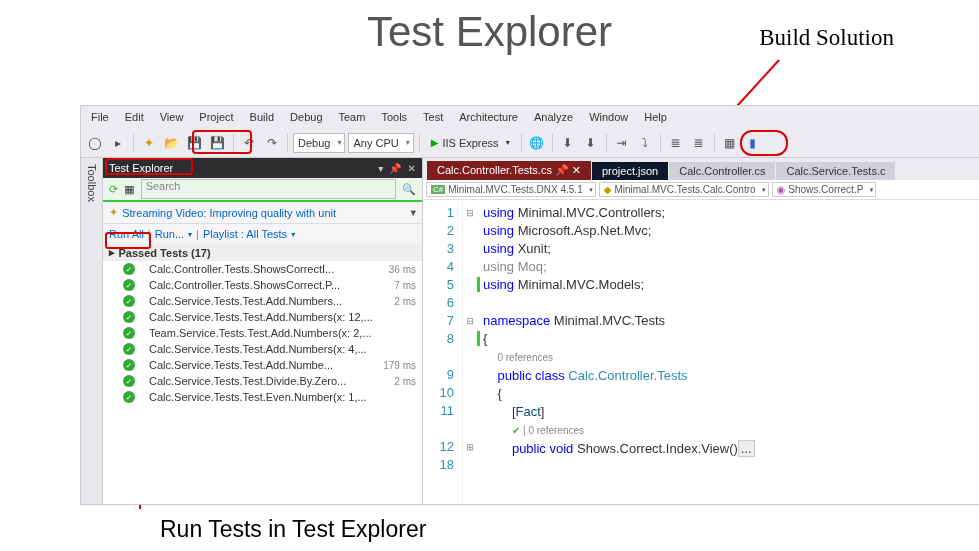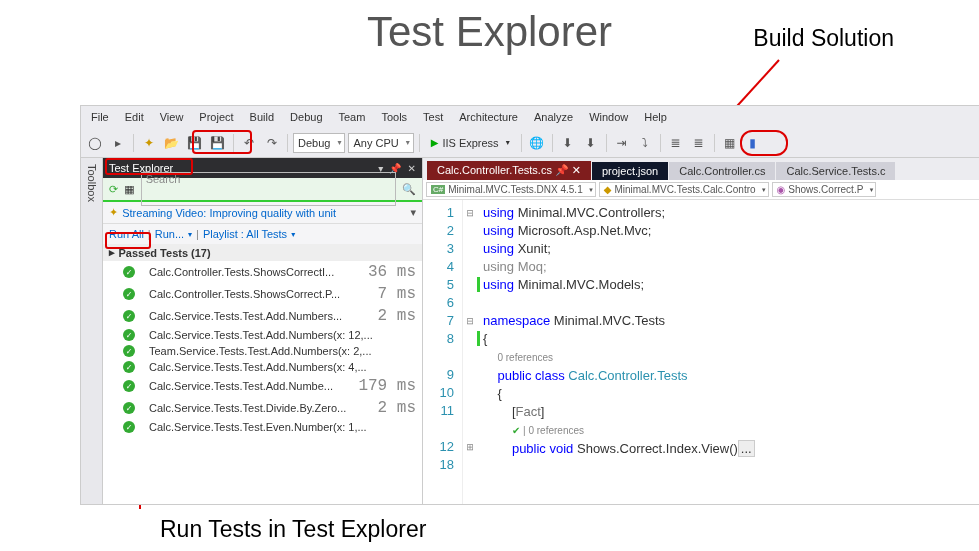--- a/index.html
+++ b/index.html
@@ -1,19 +1,19 @@
 <!DOCTYPE html>
 <html><head>
 <meta charset="utf-8">
 <style>
 * { margin: 0; padding: 0; box-sizing: border-box; font-family: "Segoe UI", Tahoma, sans-serif; }
 body { width: 979px; height: 551px; background: #fff; position: relative; overflow: hidden; }
 
 .title-main { font-size: 42px; font-weight: 300; color: #555; text-align: center; padding-top: 8px; }
-.annotation-build { position: absolute; top: 25px; right: 85px; font-size: 23px; color: #000; }
+.annotation-build { position: absolute; top: 25px; right: 85px; font-size: 23px; color: #000; font-family: Liberation Serif, serif; }
 .annotation-arrow-build { position: absolute; top: 58px; left: 724px; width: 60px; height: 60px; }
 .annotation-run { position: absolute; bottom: 8px; left: 160px; font-size: 23px; color: #000; }
 .annotation-arrow-run { position: absolute; bottom: 40px; left: 130px; width: 30px; height: 240px; }
 
 .ide-window { position: absolute; top: 105px; left: 80px; width: 900px; height: 400px; border: 1px solid #ccc; background: #eee; font-size: 11px; color: #333; }
 
 .menu-bar { height: 22px; background: #ececf0; display: flex; align-items: center; padding: 0 2px; }
 .menu-bar span { padding: 2px 8px; cursor: default; }
 
 .toolbar { height: 30px; background: #ececf0; border-bottom: 1px solid #ccc; display: flex; align-items: center; padding: 0 4px; gap: 3px; }
@@ -25,47 +25,47 @@
 .start-btn .tri { color: #0a0; font-size: 10px; }
 
 .ide-body { display: flex; height: calc(100% - 52px); }
 .toolbox-rail { width: 22px; background: #e8e8ec; border-right: 1px solid #ccc; display: flex; justify-content: center; padding-top: 6px; }
 .toolbox-rail span { writing-mode: vertical-lr; font-size: 11px; color: #444; }
 
 .test-explorer { width: 320px; background: #f5f5f7; border-right: 1px solid #ccc; display: flex; flex-direction: column; }
 .te-title { background: #2d2d30; color: #fff; height: 20px; display: flex; align-items: center; padding: 0 6px; font-size: 11px; justify-content: space-between; }
 .te-title .win-controls { display: flex; gap: 6px; color: #ccc; font-size: 10px; }
 .te-toolbar { height: 24px; background: #eaf6ea; border-bottom: 2px solid #3c3; display: flex; align-items: center; gap: 6px; padding: 0 6px; font-size: 11px; }
-.te-toolbar .search { border: 1px solid #bbb; flex: 1; height: 34px; padding: 0 4px; color: #888; }
+.te-toolbar .search { border: 1px solid #bbb; flex: 1; height: 20px; padding: 0 4px; color: #888; }
 .te-link-row { padding: 4px 6px; font-size: 11px; color: #0066cc; display: flex; align-items: center; gap: 4px; border-bottom: 1px solid #ddd; }
 .te-actions { padding: 4px 6px; font-size: 11px; color: #0066cc; display: flex; gap: 4px; align-items: center; }
 .te-actions .sep { color: #888; }
 .te-group { padding: 2px 6px; font-weight: bold; font-size: 11px; color: #333; background: #eee; display: flex; align-items: center; gap: 4px; }
 .te-list { flex: 1; overflow: hidden; background: #fff; }
 .te-item { display: flex; align-items: center; padding: 2px 6px 2px 20px; font-size: 11px; color: #333; gap: 6px; white-space: nowrap; }
 .te-item .check { width: 12px; height: 12px; border-radius: 50%; background: #3a3; color: #fff; display: inline-flex; align-items: center; justify-content: center; font-size: 8px; flex-shrink: 0; }
 .te-item .name { flex: 1; overflow: hidden; text-overflow: ellipsis; margin-left: 8px; }
-.te-item .time { color: #888; font-size: 16px; flex-shrink: 0; font-family: Liberation Mono, monospace; }
+.te-item .time { color: #888; font-size: 10px; flex-shrink: 0; }
 
 .editor { flex: 1; background: #fff; display: flex; flex-direction: column; }
 .doc-tabs { height: 22px; background: #ececf0; display: flex; align-items: end; padding-left: 4px; gap: 1px; }
 .doc-tab { padding: 3px 10px; font-size: 11px; background: #d0d0d8; color: #333; }
 .doc-tab.active { background: #7f1d1d; color: #fff; }
 .doc-tab.pinned { background: #0f172a; color: #fff; }
 .nav-crumbs { height: 20px; border-bottom: 1px solid #ddd; display: flex; align-items: center; font-size: 10px; color: #555; }
 .nav-crumbs .crumb { border: 1px solid #ccc; padding: 1px 12px 1px 4px; margin-left: 3px; position: relative; display: flex; align-items: center; gap: 3px; }
 .nav-crumbs .crumb::after { content: "▾"; position: absolute; right: 2px; font-size: 7px; }
 .code-area { flex: 1; display: flex; font-family: Consolas, monospace; font-size: 13px; overflow: hidden; }
 .gutter { width: 40px; text-align: right; padding: 4px 8px 4px 0; color: #2b91af; background: #fff; border-right: 1px solid #eee; line-height: 18px; }
 .fold { width: 14px; padding-top: 4px; line-height: 18px; color: #888; text-align: center; font-size: 9px; }
 .code { padding: 4px 0 4px 6px; line-height: 18px; }
 .kw { color: #0000ff; }
 .typ { color: #2b91af; }
 .cm { color: #888; font-size: 10px; }
-.attr { color: #737373; }
+.attr { color: #0c4a6e; }
 
 .highlight-box { position: absolute; border: 2px solid #d00; border-radius: 3px; pointer-events: none; }
 .hl-title { top: 158px; left: 105px; width: 88px; height: 17px; }
 .hl-runall { top: 232px; left: 105px; width: 46px; height: 17px; }
 .hl-build { top: 130px; left: 740px; width: 48px; height: 26px; border-radius: 12px; }
 .hl-toolbar-group { top: 130px; left: 192px; width: 60px; height: 24px; border-radius: 4px; }
 </style>
 </head>
 <body>
 

